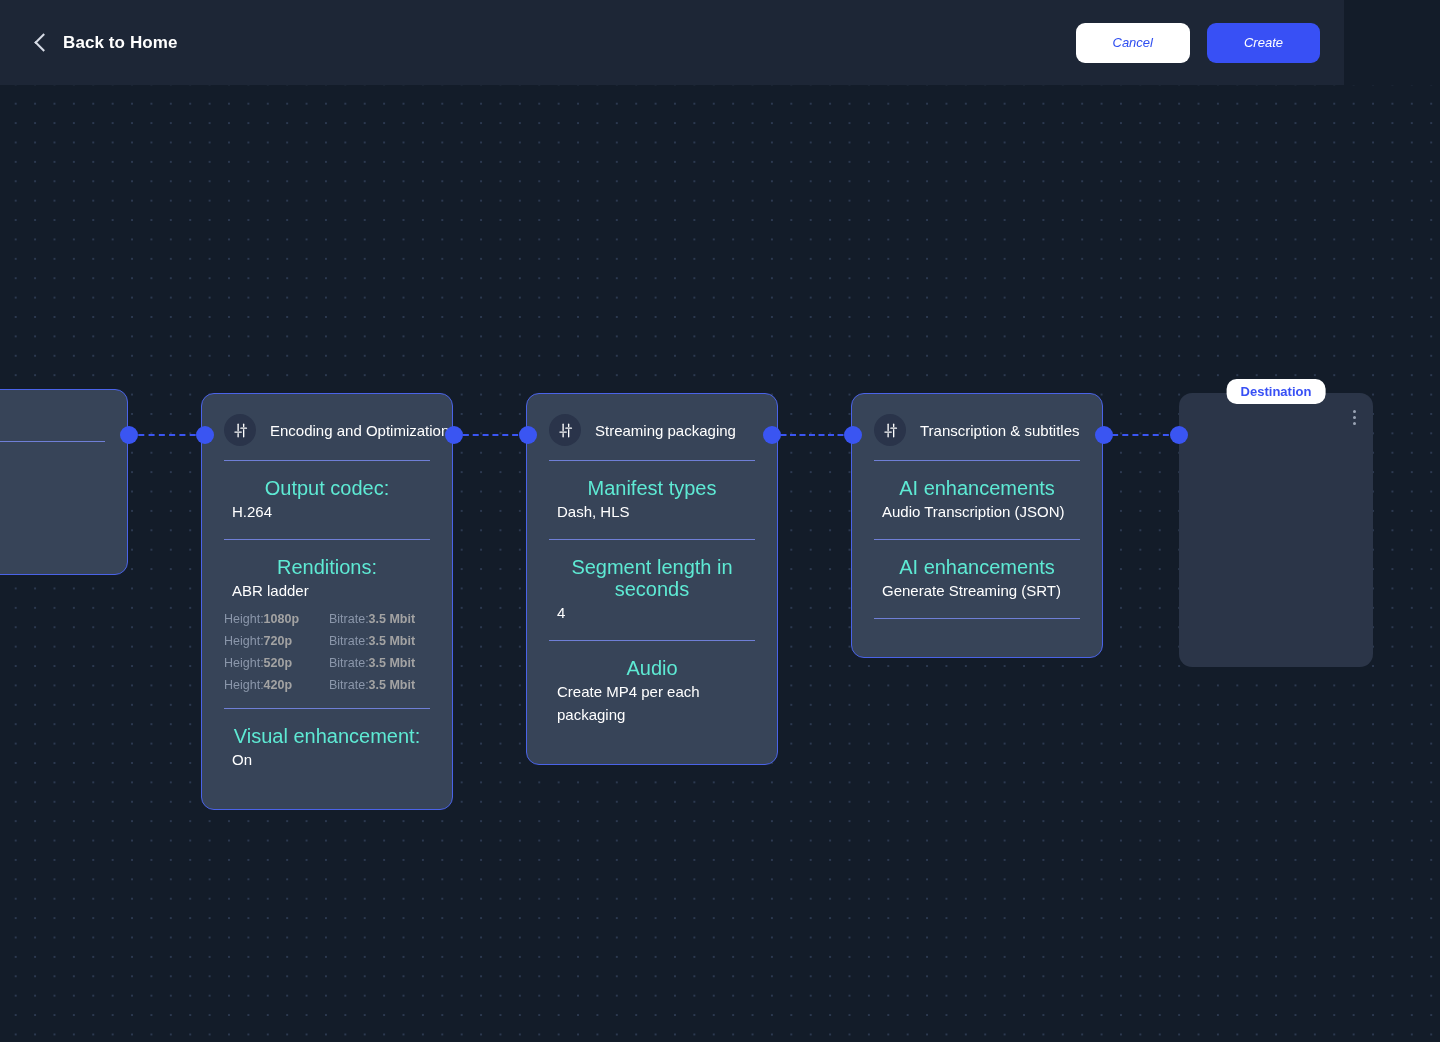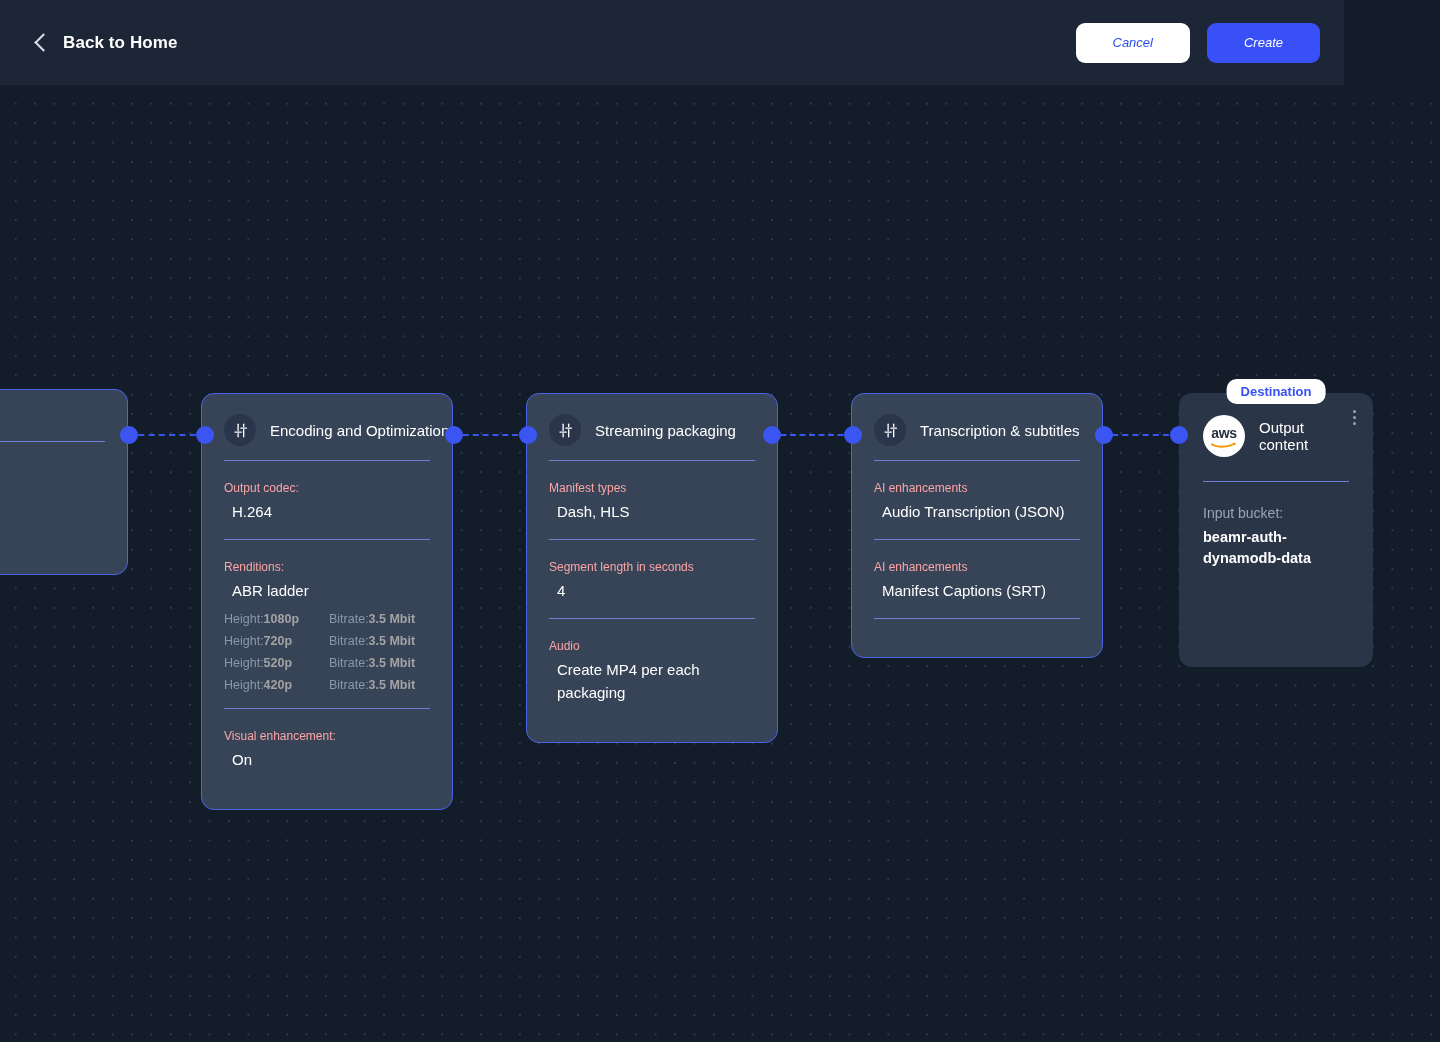--- a/index.html
+++ b/index.html
@@ -69,21 +69,21 @@
   }
   .node-icon {
     width:32px; height:32px; border-radius:50%;
     background:#2a344a; flex:0 0 32px;
     display:flex; align-items:center; justify-content:center;
   }
   .node-title { font-size:15px; color:#ffffff; white-space:nowrap; }
 
   .field { padding:16px 0 16px 0; border-bottom:1px solid #6f7fd6; }
   .field:last-child { border-bottom:none; }
-  .field-label { font-size:12px; color:#fca5a5; line-height:22px; }
+  .field-label { font-size:20px; color:#5eead4; line-height:22px;text-align:center; }
   .field-value { font-size:15px; color:#ffffff; line-height:23px; margin-top:1px;margin-left:8px; }
 
   
   .rend-rows { margin-top:10px; }
   .rend-row { display:flex; margin-bottom:8px; font-size:12.5px; }
   .rend-row:last-child { margin-bottom:0; }
   .rend-cell { display:flex; }
   .rend-cell.h { width:105px; }
   .rend-k { color:#8b97ab; }
   .rend-v { color:#a3a3a3; font-weight:600; }
@@ -298,44 +298,27 @@
         </svg>
       </span>
       <span class="node-title">Transcription &amp; subtitles</span>
     </div>
     <div class="field">
       <div class="field-label">AI enhancements</div>
       <div class="field-value">Audio Transcription  (JSON)</div>
     </div>
     <div class="field" style="border-bottom:1px solid #6f7fd6;">
       <div class="field-label">AI enhancements</div>
-      <div class="field-value">Manifest Captions  (SRT)</div>
+      <div class="field-value">Generate Streaming  (SRT)</div>
     </div>
     <div style="height:16px;"></div>
   </div>
 
   <div class="node-dest" style="left:1179px; top:308px; width:194px; height:274px;">
     <div class="dest-badge">Destination</div>
     <div class="dest-menu">
       <i></i>
         <i></i>
         <i></i>
     </div>
-    <div class="dest-inner">
-      <div class="dest-head">
-        <span class="aws-logo">
-          <span class="aws-wordmark">aws</span>
-          <svg width="26" height="9" viewBox="0 0 26 9">
-            <path d="M1 5.2 C 6 8.6, 18 8.6, 23.5 4.6" stroke="#f79400" stroke-width="1.9" fill="none" stroke-linecap="round"></path>
-            <path d="M23.8 4.2 L 21.5 6.2 L 24.8 5.6 Z" fill="#f79400"></path>
-          </svg>
-        </span>
-        <span class="dest-title">Output content</span>
-      </div>
-      <div class="dest-divider"></div>
-      <div class="dest-field">
-        <div class="dest-label">Input bucket:</div>
-        <div class="dest-value">beamr-auth-dynamodb-data</div>
-      </div>
-    </div>
   </div>
 
 </div>
 
 </body></html>

